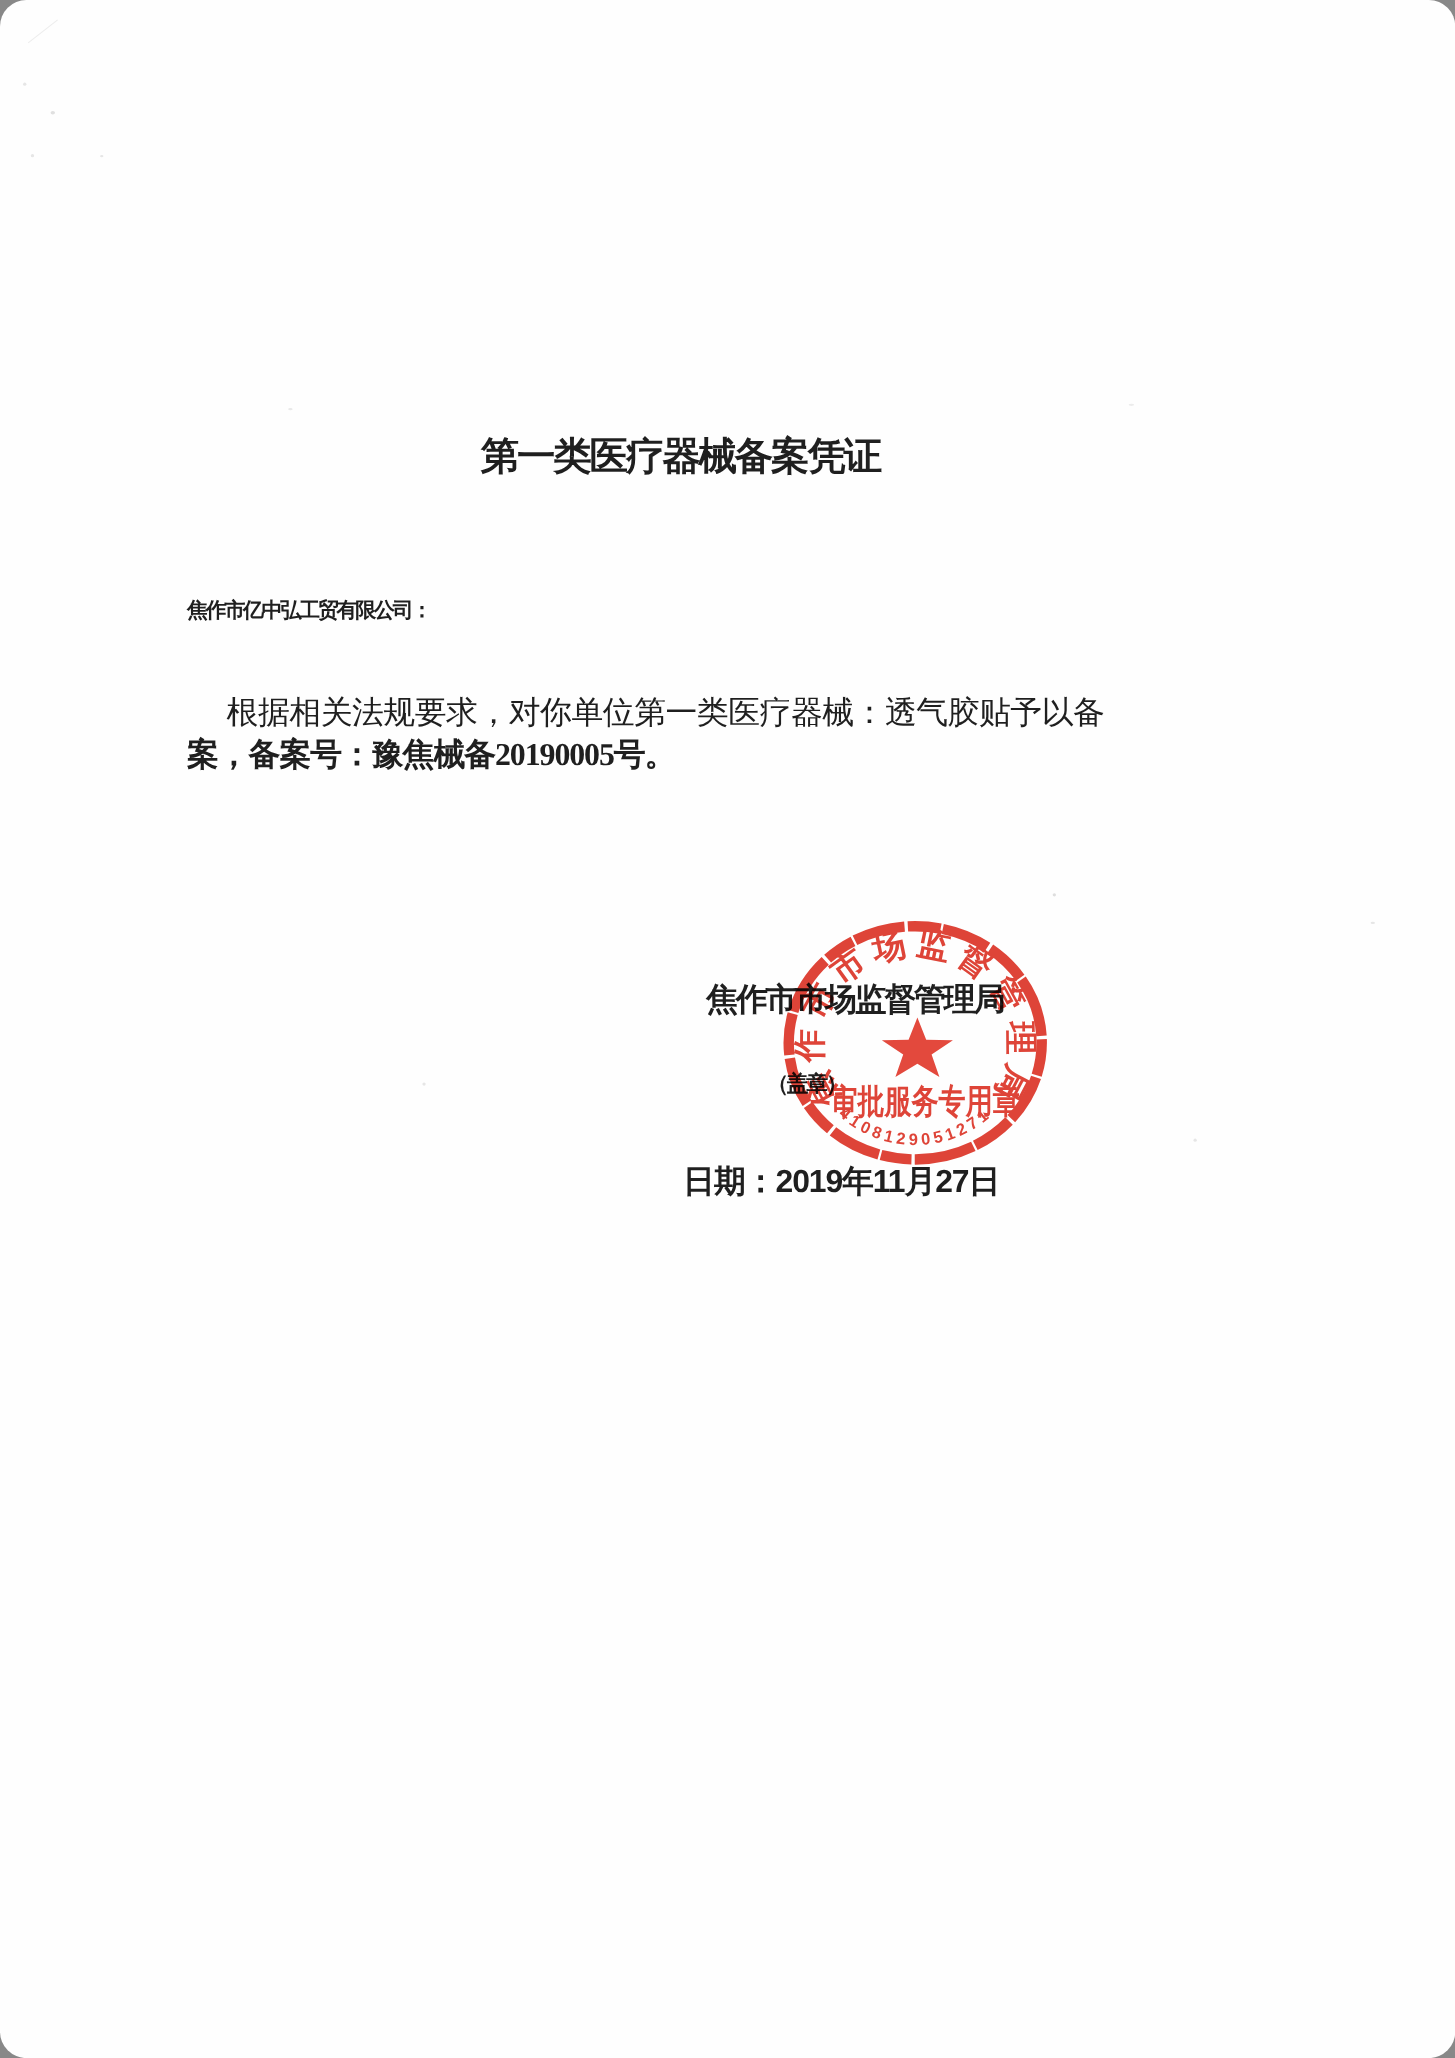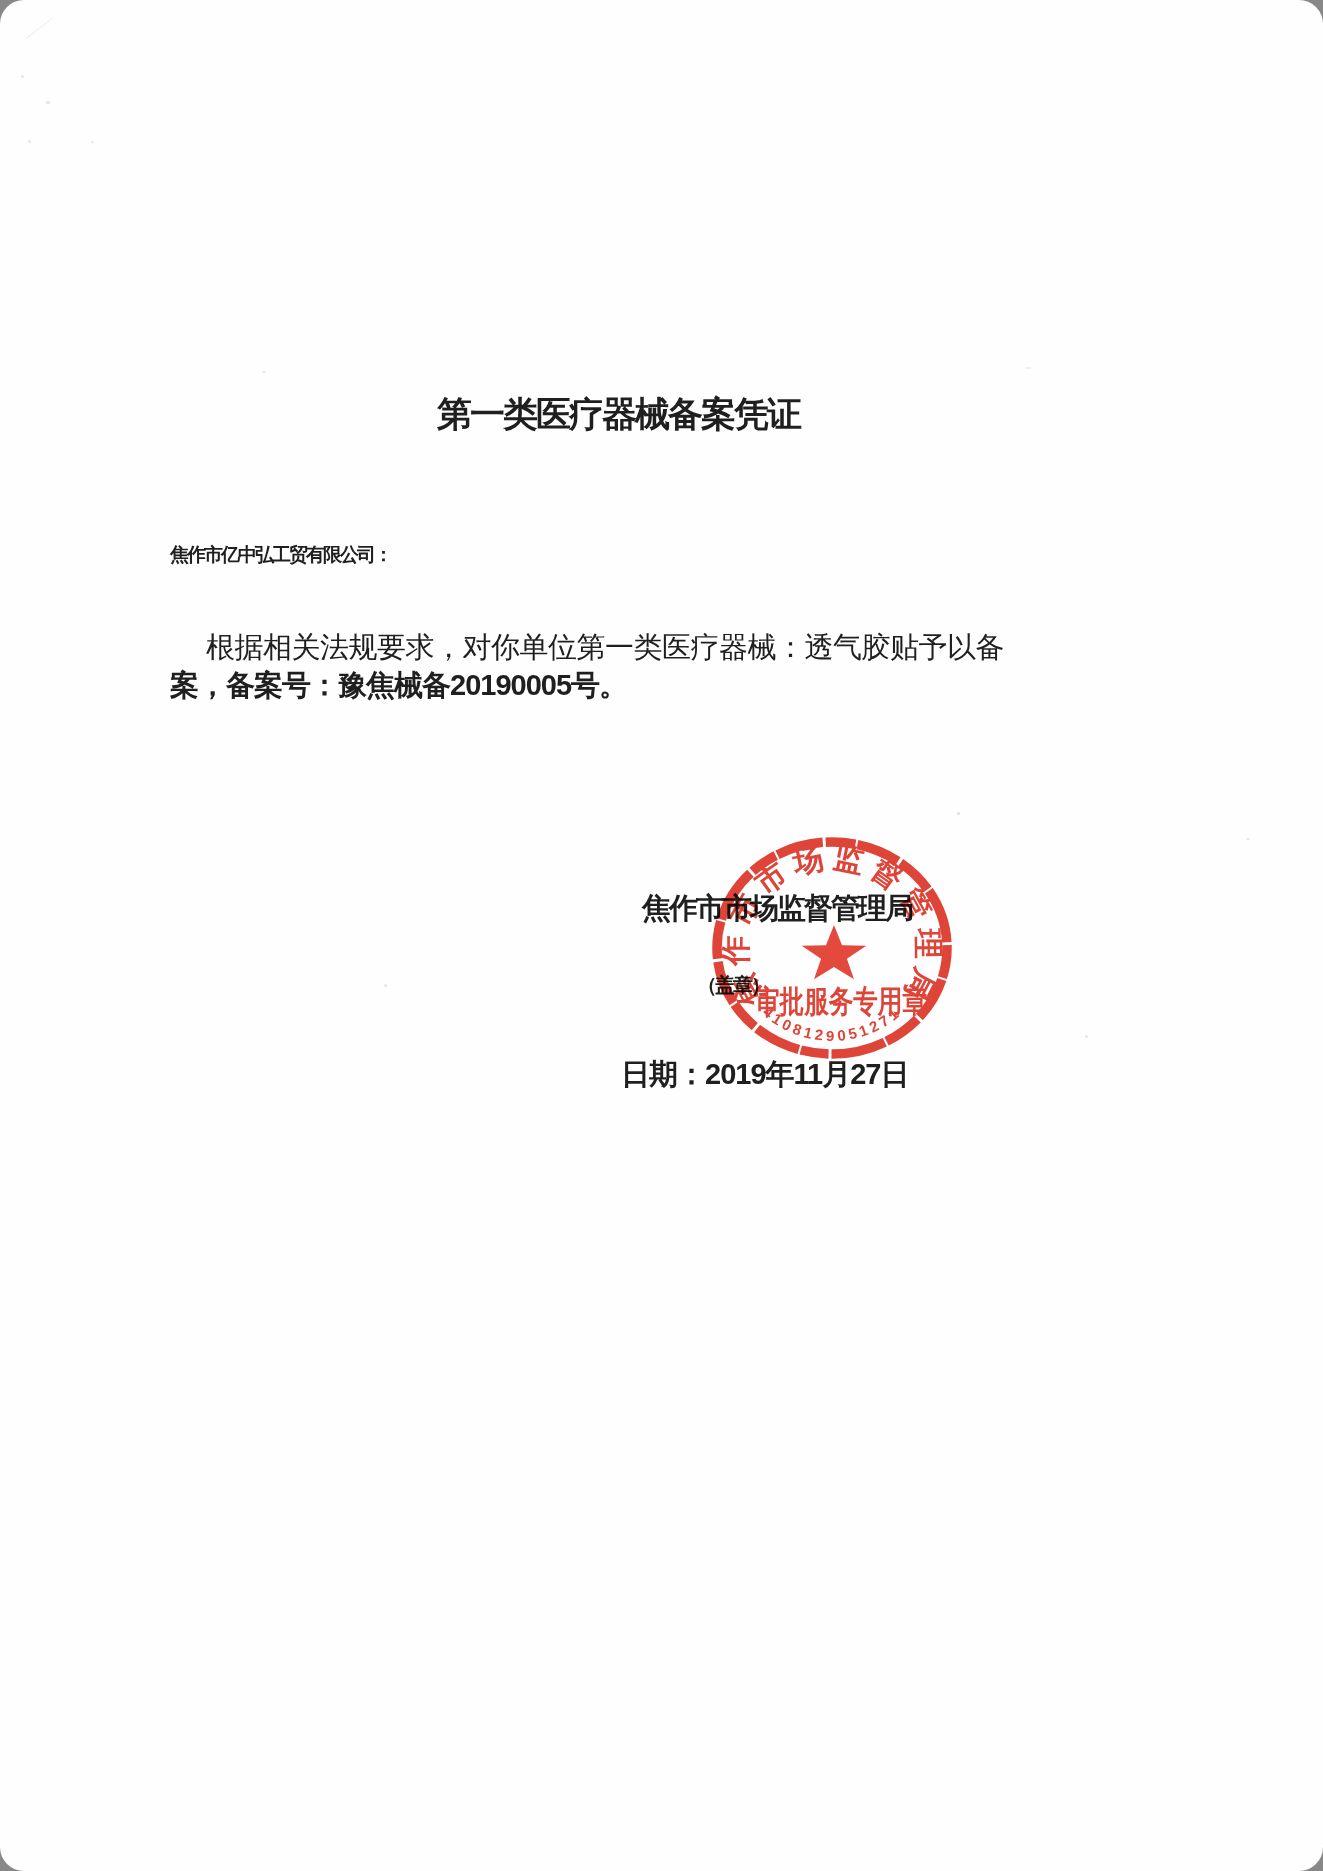--- a/index.html
+++ b/index.html
@@ -22,21 +22,21 @@
   .recipient {
     left: 170px; top: 542px;
     font-size: 19px; font-weight: 700; letter-spacing: -2px;
   }
   .body1 {
     left: 206px; top: 616px;
     font-size: 29px; font-weight: 400; letter-spacing: -0.5px; margin-top: 12px;
   }
   .body2 {
     left: 170px; top: 666px;
-    font-size: 29px; font-weight: 600; letter-spacing: -1px;
+    font-size: 29px; font-weight: 600; letter-spacing: -1px; font-family: Liberation Serif, serif;
   }
   .issuer {
     left: 642px; top: 889px;
     font-size: 29px; font-weight: 600; letter-spacing: -2px;
   }
   .seal-note {
     left: 697px; top: 972px;
     font-size: 20px; font-weight: 600; letter-spacing: -2px;
   }
   .date-line {

